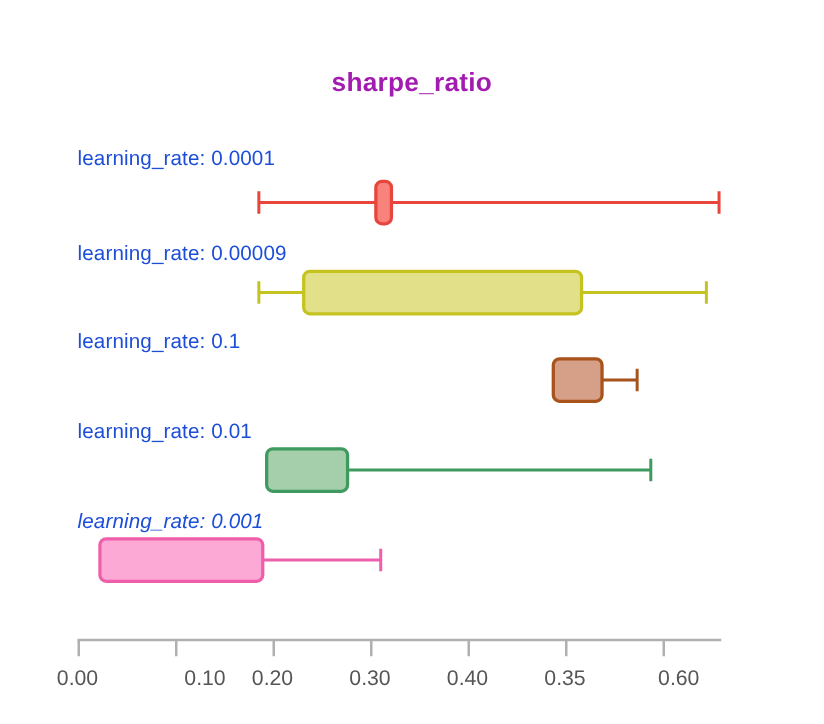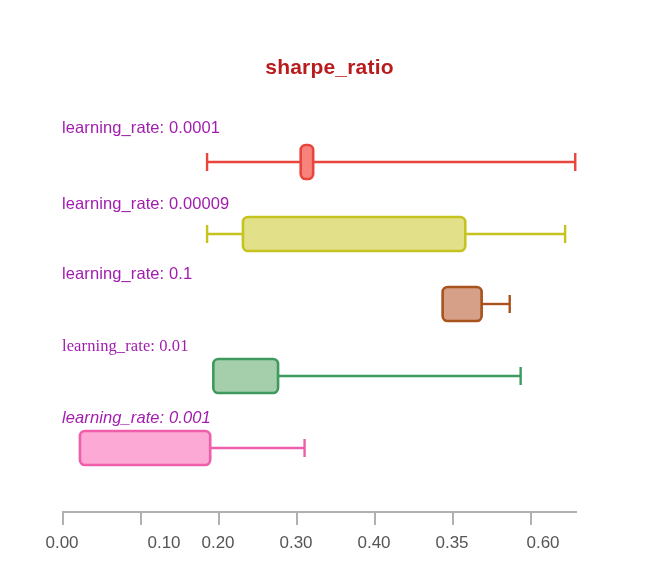--- a/index.html
+++ b/index.html
@@ -22,27 +22,27 @@
     height: 579px;
   }
   #chart-title {
     position: absolute;
     left: 0;
     top: 55px;
     width: 659px;
     text-align: center;
     font-size: 21px;
     font-weight: bold;
-    color: #b91c1c;
+    color: #a21caf;
     letter-spacing: 0.2px;
   }
   .facet-label {
     position: absolute;
     font-size: 16.5px;
-    color: #a21caf;
+    color: #1d4ed8;
     white-space: nowrap;
     letter-spacing: 0.1px;
   }
   #plot-area {
     position: absolute;
     left: 0;
     top: 0;
     width: 659px;
     height: 579px;
     pointer-events: none;
@@ -75,21 +75,21 @@
 <body>
 
 <div id="chart-root">
 
   <div id="chart-title">sharpe_ratio</div>
 
   <div id="facet-labels">
       <div class="facet-label" style="left: 62px; top: 118px;">learning_rate: 0.0001</div>
       <div class="facet-label" style="left: 62px; top: 194px;">learning_rate: 0.00009</div>
       <div class="facet-label" style="left: 62px; top: 264px;">learning_rate: 0.1</div>
-      <div class="facet-label" style="left: 62px; top: 336px; font-family: Liberation Serif, serif;">learning_rate: 0.01</div>
+      <div class="facet-label" style="left: 62px; top: 336px;">learning_rate: 0.01</div>
       <div class="facet-label" style="left: 62px; top: 408px; font-style: italic;">learning_rate: 0.001</div>
     </div>
 
   <svg id="plot-area" viewBox="0 0 659 579" width="659" height="579" xmlns="http://www.w3.org/2000/svg">
       <g>
         <line x1="207.08" y1="162" x2="300.68" y2="162" stroke="#e8453c" stroke-width="2.4"></line>
         <line x1="207.08" y1="153" x2="207.08" y2="171" stroke="#e8453c" stroke-width="2.4"></line>
         <line x1="313.15999999999997" y1="162" x2="575.24" y2="162" stroke="#e8453c" stroke-width="2.4"></line>
         <line x1="575.24" y1="153" x2="575.24" y2="171" stroke="#e8453c" stroke-width="2.4"></line>
         <rect x="300.68" y="145" width="12.479999999999961" height="34" rx="5" ry="5" fill="#f8837c" stroke="#e8453c" stroke-width="2.6"></rect>

